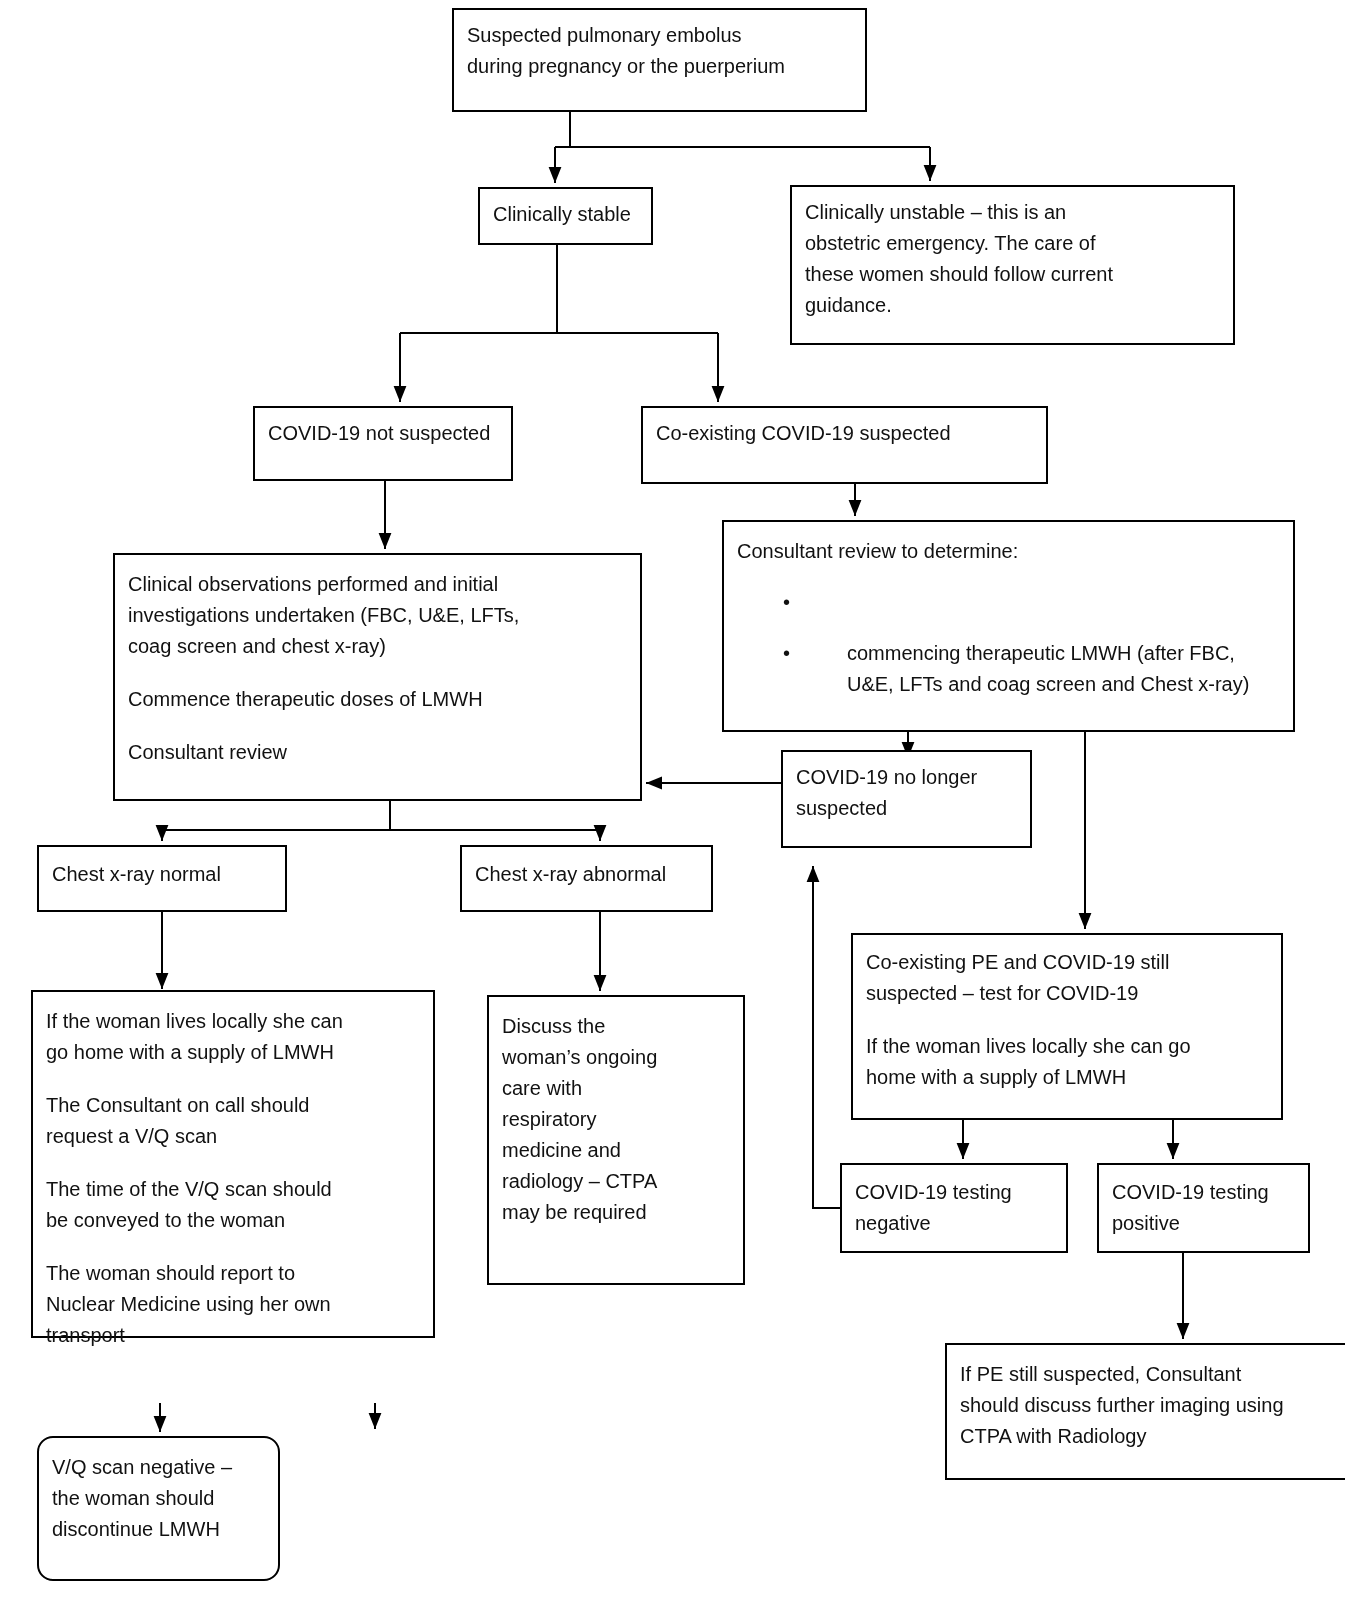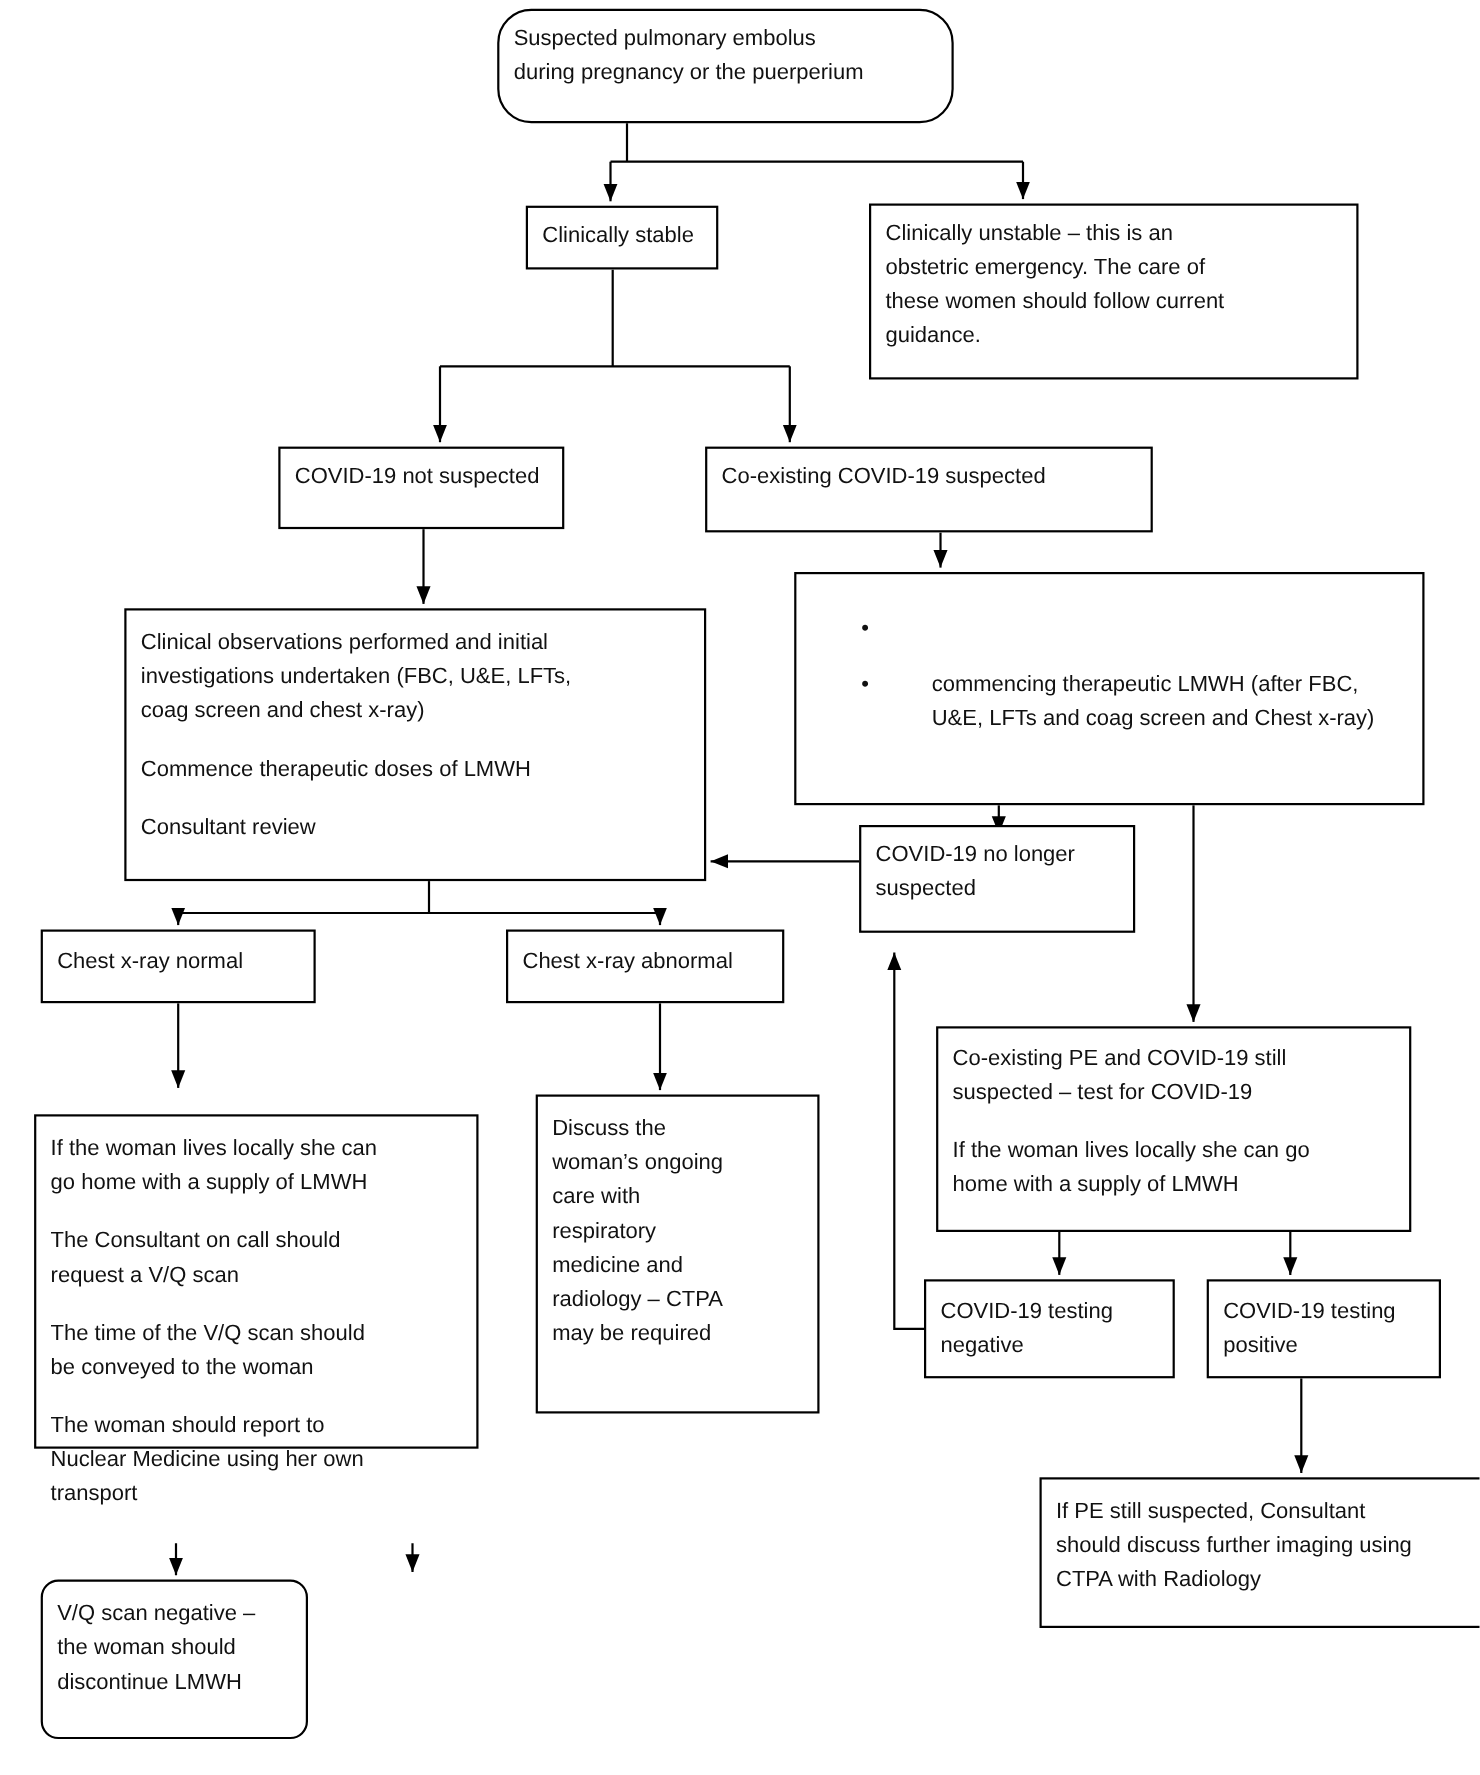--- a/index.html
+++ b/index.html
@@ -71,21 +71,21 @@
 
       <path d="M840,1208 L813,1208 L813,866" marker-end="url(#arrow)"></path>
 
       <path d="M1183,1253 L1183,1339" marker-end="url(#arrow)"></path>
 
       <path d="M160,1403 L160,1432" marker-end="url(#arrow)"></path>
       <path d="M375,1403 L375,1429" marker-end="url(#arrow)"></path>
     </g>
   </svg>
 
-  <div class="box" style="left:452px;top:8px;width:415px;height:104px;border-radius:31px;">
+  <div class="box" style="left:452px;top:8px;width:415px;height:104px;">
     <div class="node-text">Suspected pulmonary embolus
 during pregnancy or the puerperium</div>
   </div>
 
   <div class="box" style="left:478px;top:187px;width:175px;height:58px;">
     <div class="node-text">Clinically stable</div>
   </div>
 
   <div class="box" style="left:790px;top:185px;width:445px;height:160px;">
     <div class="node-text">Clinically unstable – this is an
@@ -104,20 +104,21 @@
 
   <div class="box" style="left:113px;top:553px;width:529px;height:248px;padding-top:14px;">
     <p>Clinical observations performed and initial
 investigations undertaken (FBC, U&amp;E, LFTs,
 coag screen and chest x-ray)</p>
     <p>Commence therapeutic doses of LMWH</p>
     <p>Consultant review</p>
   </div>
 
   <div class="box" style="left:722px;top:520px;width:573px;height:212px;padding-top:14px;">
+    <div class="node-text">Consultant review to determine:</div>
     <div class="bullet-row">
       <span class="bullet-dot">•</span>
     </div>
     <div class="bullet-row">
       <span class="bullet-dot">•</span>
       <span class="bullet-text">commencing therapeutic LMWH (after FBC,
 U&amp;E, LFTs and coag screen and Chest x-ray)</span>
     </div>
   </div>
 
@@ -127,21 +128,21 @@
   </div>
 
   <div class="box" style="left:37px;top:845px;width:250px;height:67px;padding-top:12px;">
     <div class="node-text">Chest x-ray normal</div>
   </div>
 
   <div class="box" style="left:460px;top:845px;width:253px;height:67px;padding-top:12px;">
     <div class="node-text">Chest x-ray abnormal</div>
   </div>
 
-  <div class="box" style="left:31px;top:1013px;width:404px;height:304px;padding-top:14px;">
+  <div class="box" style="left:31px;top:990px;width:404px;height:348px;padding-top:14px;">
     <p>If the woman lives locally she can
 go home with a supply of LMWH</p>
     <p>The Consultant on call should
 request a V/Q scan</p>
     <p>The time of the V/Q scan should
 be conveyed to the woman</p>
     <p>The woman should report to
 Nuclear Medicine using her own
 transport</p>
   </div>

